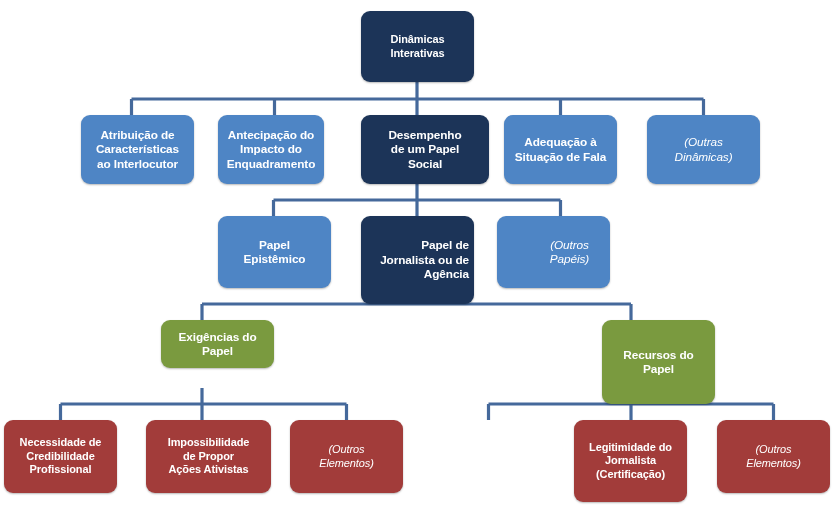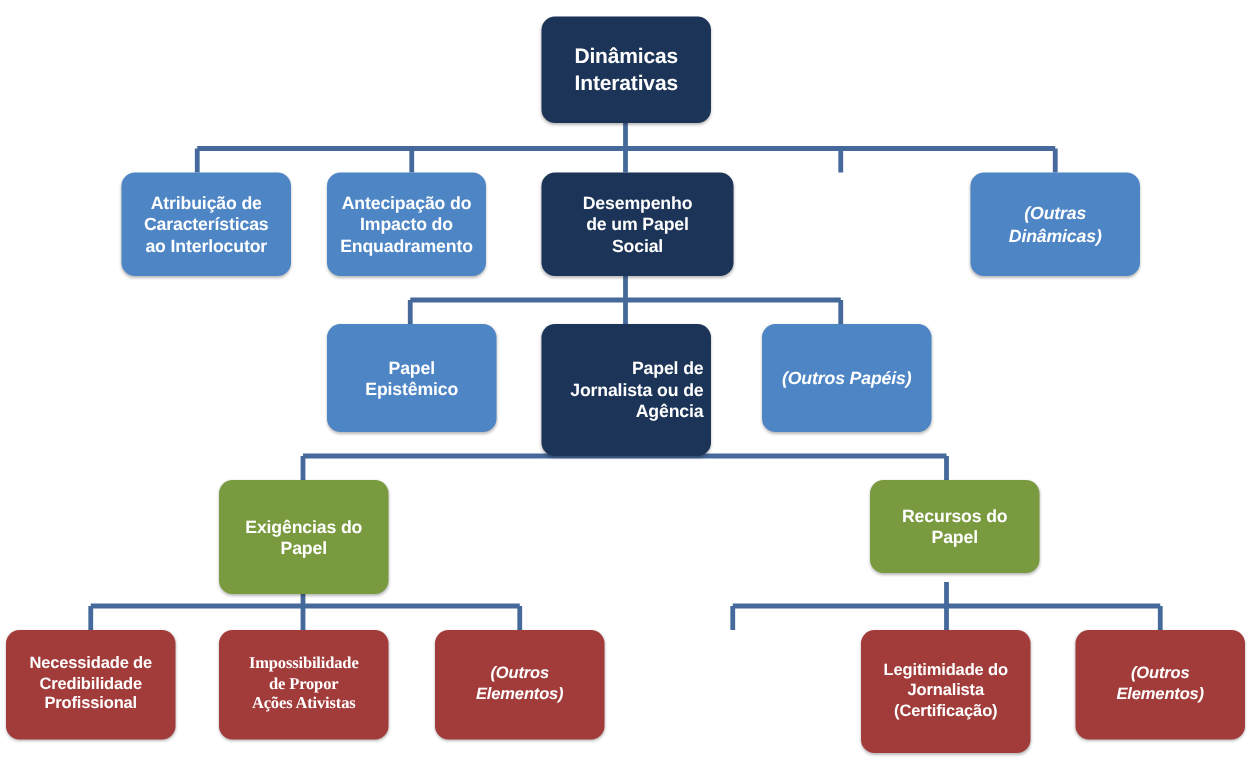--- a/index.html
+++ b/index.html
@@ -44,22 +44,22 @@
   }
   .node .node-label {
     display: block;
     width: 100%;
     white-space: pre-line;
   }
   .navy  { background: #1c3458; }
   .blue  { background: #4e85c5; }
   .green { background: #7a9a3f; }
   .red   { background: #a23c3a; }
-  .italic .node-label { font-style: italic; font-weight: bold; }
-  .fs13 { font-size: 14px; }
+  .italic .node-label { font-style: italic; font-weight: normal; }
+  .fs13 { font-size: 11px; }
   .fs12 { font-size: 11.8px; }
   .fs11 { font-size: 11px; }
 </style>
 </head>
 <body>
 
 <div id="diagram-root">
 
   <svg id="connector-layer" viewBox="0 0 832 513" width="832" height="513" aria-hidden="true">
     <g fill="none" stroke="#45699b" stroke-width="3.2" stroke-linecap="butt">
@@ -110,53 +110,57 @@
   <div class="node blue fs12" style="left:218px; top:115px; width:106px; height:69px;">
     <span class="node-label">Antecipação do
 Impacto do
 Enquadramento</span>
   </div>
   <div class="node navy fs12" style="left:361px; top:115px; width:128px; height:69px;">
     <span class="node-label">Desempenho
 de um Papel
 Social</span>
   </div>
+  <div class="node blue fs12" style="left:504px; top:115px; width:113px; height:69px;">
+    <span class="node-label">Adequação à
+Situação de Fala</span>
+  </div>
   <div class="node blue fs12 italic" style="left:647px; top:115px; width:113px; height:69px;">
     <span class="node-label">(Outras
 Dinâmicas)</span>
   </div>
 
   <div class="node blue fs12" style="left:218px; top:216px; width:113px; height:72px;">
     <span class="node-label">Papel
 Epistêmico</span>
   </div>
   <div class="node navy fs12" style="left:361px; top:216px; width:113px; height:88px;text-align:right;">
     <span class="node-label">Papel de
 Jornalista ou de
 Agência</span>
   </div>
-  <div class="node blue fs12 italic" style="left:508px; top:216px; width:113px; height:72px;">
+  <div class="node blue fs12 italic" style="left:497px; top:216px; width:113px; height:72px;padding-left:37px;">
     <span class="node-label">(Outros Papéis)</span>
   </div>
 
-  <div class="node green fs12" style="left:146px; top:320px; width:113px; height:76px;">
+  <div class="node green fs12" style="left:161px; top:320px; width:113px; height:48px;">
     <span class="node-label">Exigências do
 Papel</span>
   </div>
-  <div class="node green fs12" style="left:580px; top:320px; width:113px; height:62px;">
+  <div class="node green fs12" style="left:602px; top:320px; width:113px; height:84px;">
     <span class="node-label">Recursos do
 Papel</span>
   </div>
 
   <div class="node red fs11" style="left:4px; top:420px; width:113px; height:73px;align-items:center;">
     <span class="node-label">Necessidade de
 Credibilidade
 Profissional</span>
   </div>
-  <div class="node red fs11" style="left:146px; top:420px; width:113px; height:73px;font-family:Liberation Serif, serif;">
+  <div class="node red fs11" style="left:146px; top:420px; width:125px; height:73px;">
     <span class="node-label">Impossibilidade
 de Propor
 Ações Ativistas</span>
   </div>
   <div class="node red fs11 italic" style="left:290px; top:420px; width:113px; height:73px;">
     <span class="node-label">(Outros
 Elementos)</span>
   </div>
   <div class="node red fs11" style="left:574px; top:420px; width:113px; height:82px;">
     <span class="node-label">Legitimidade do

